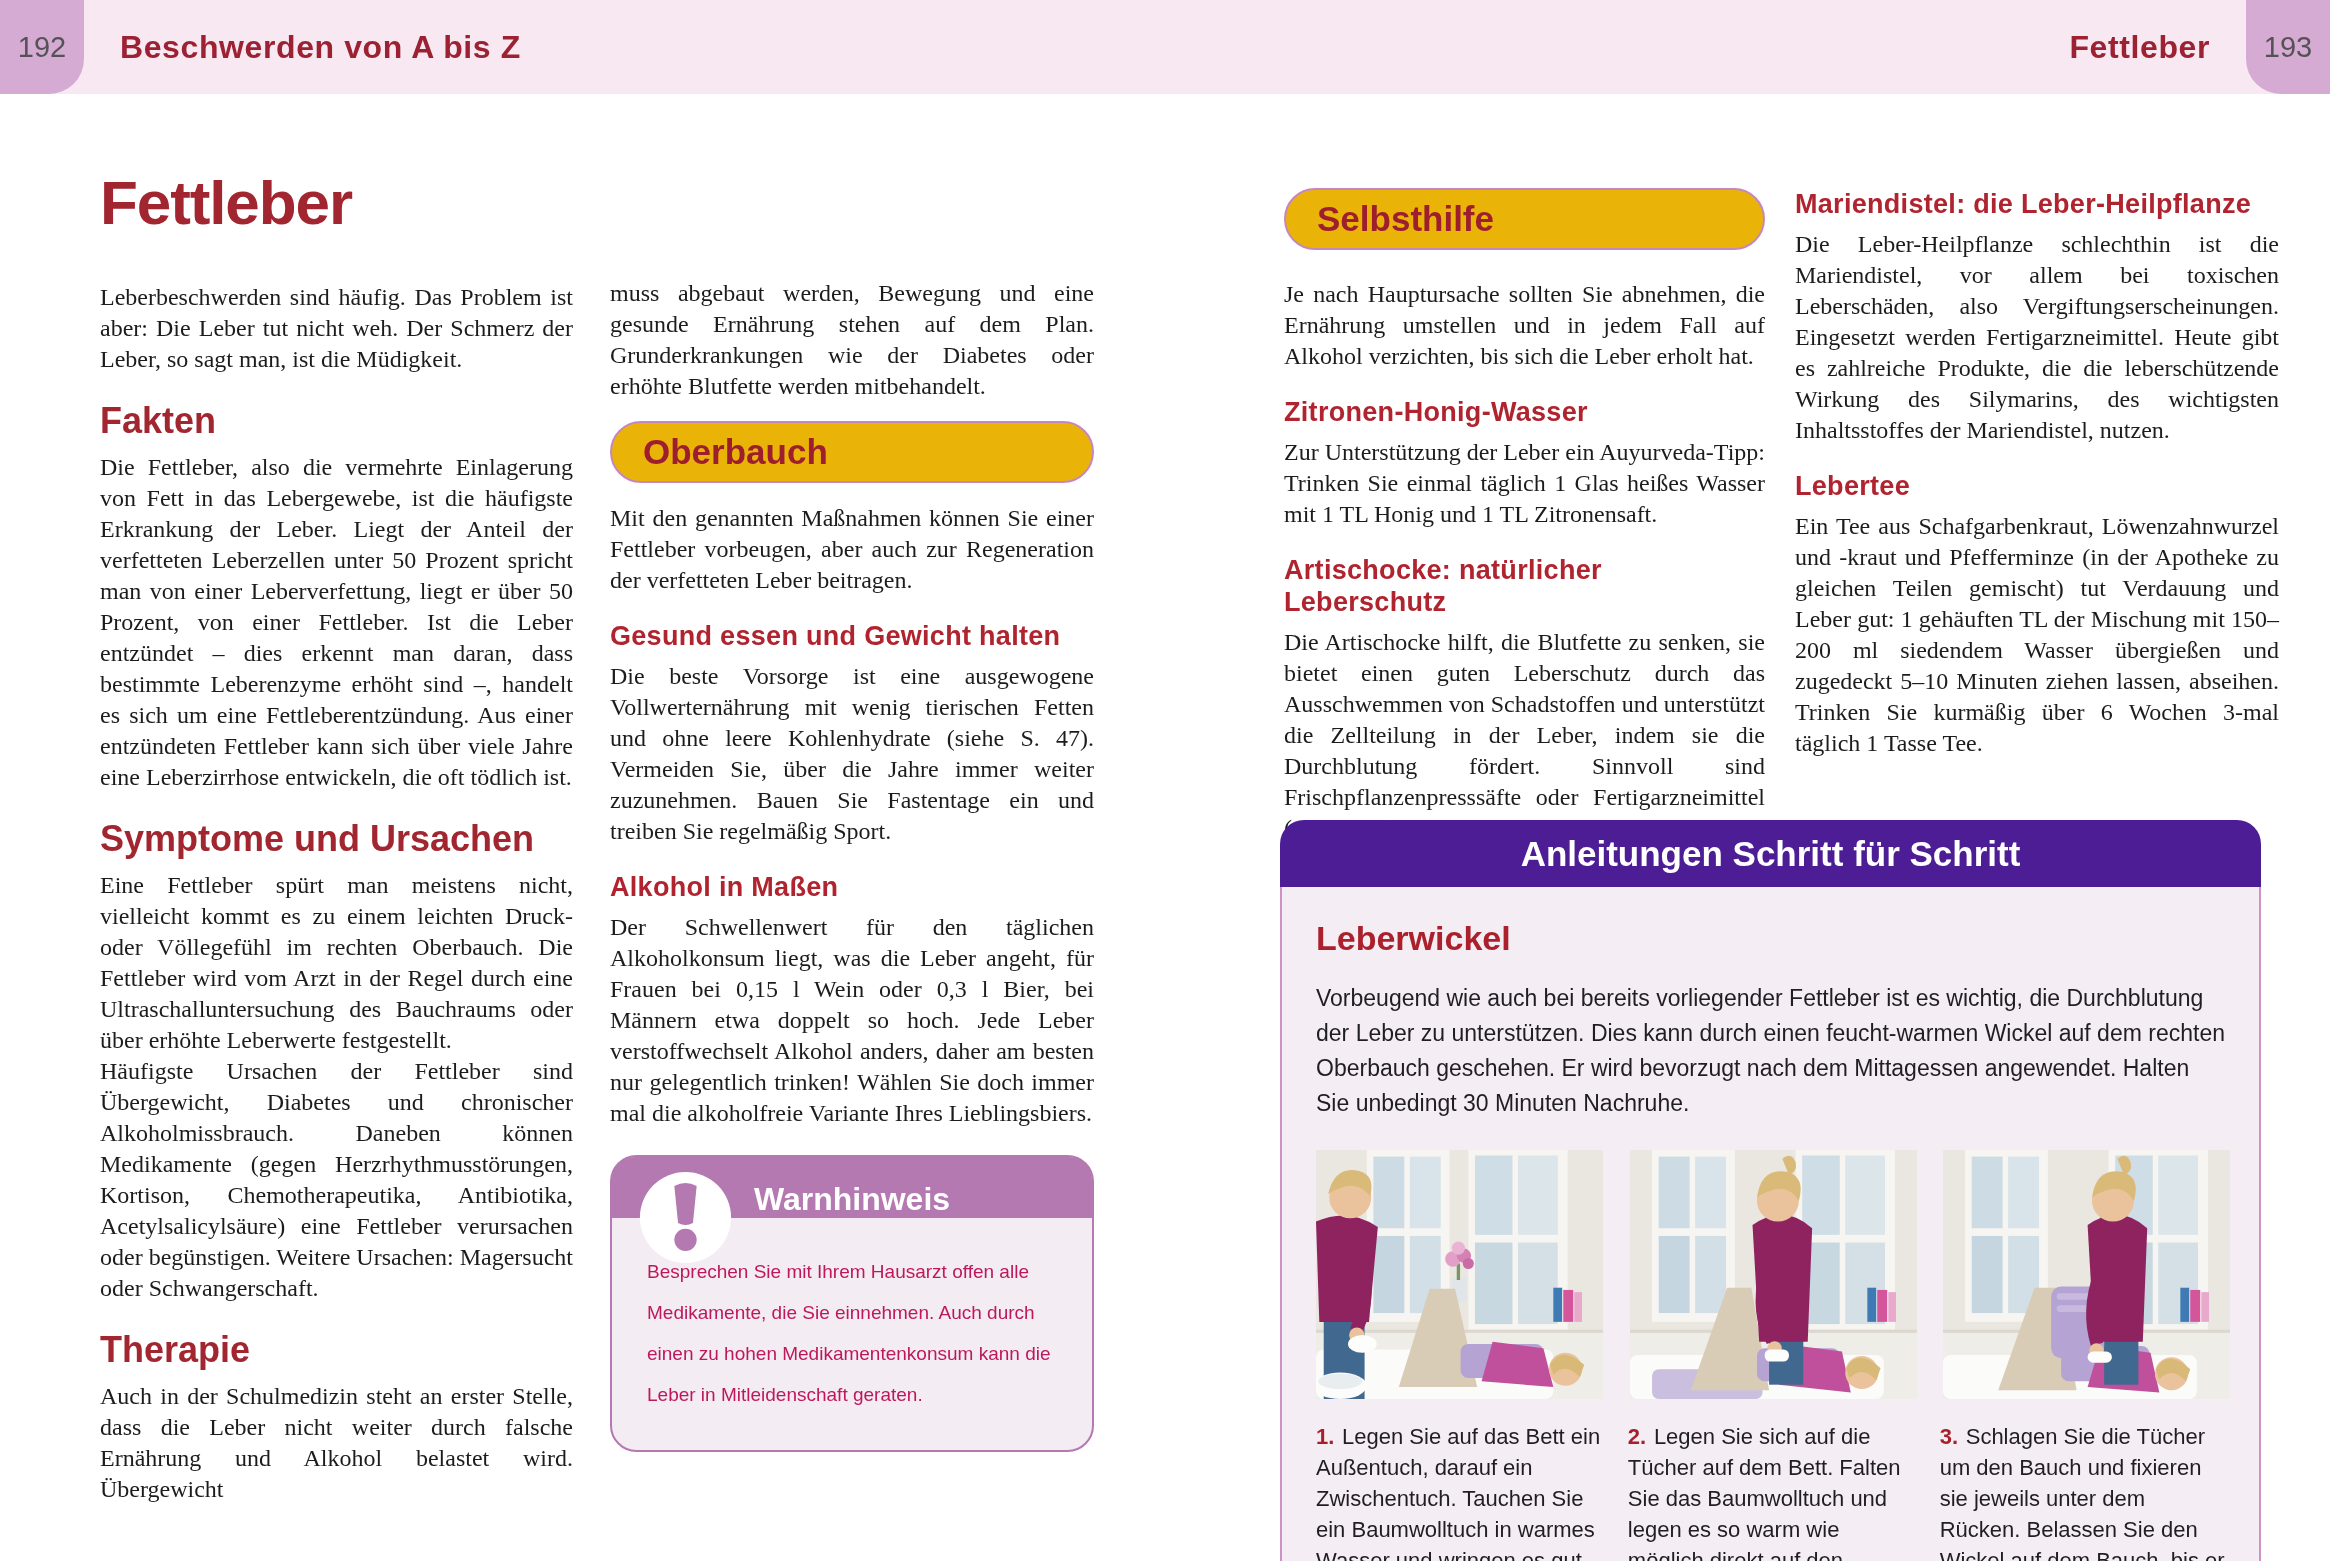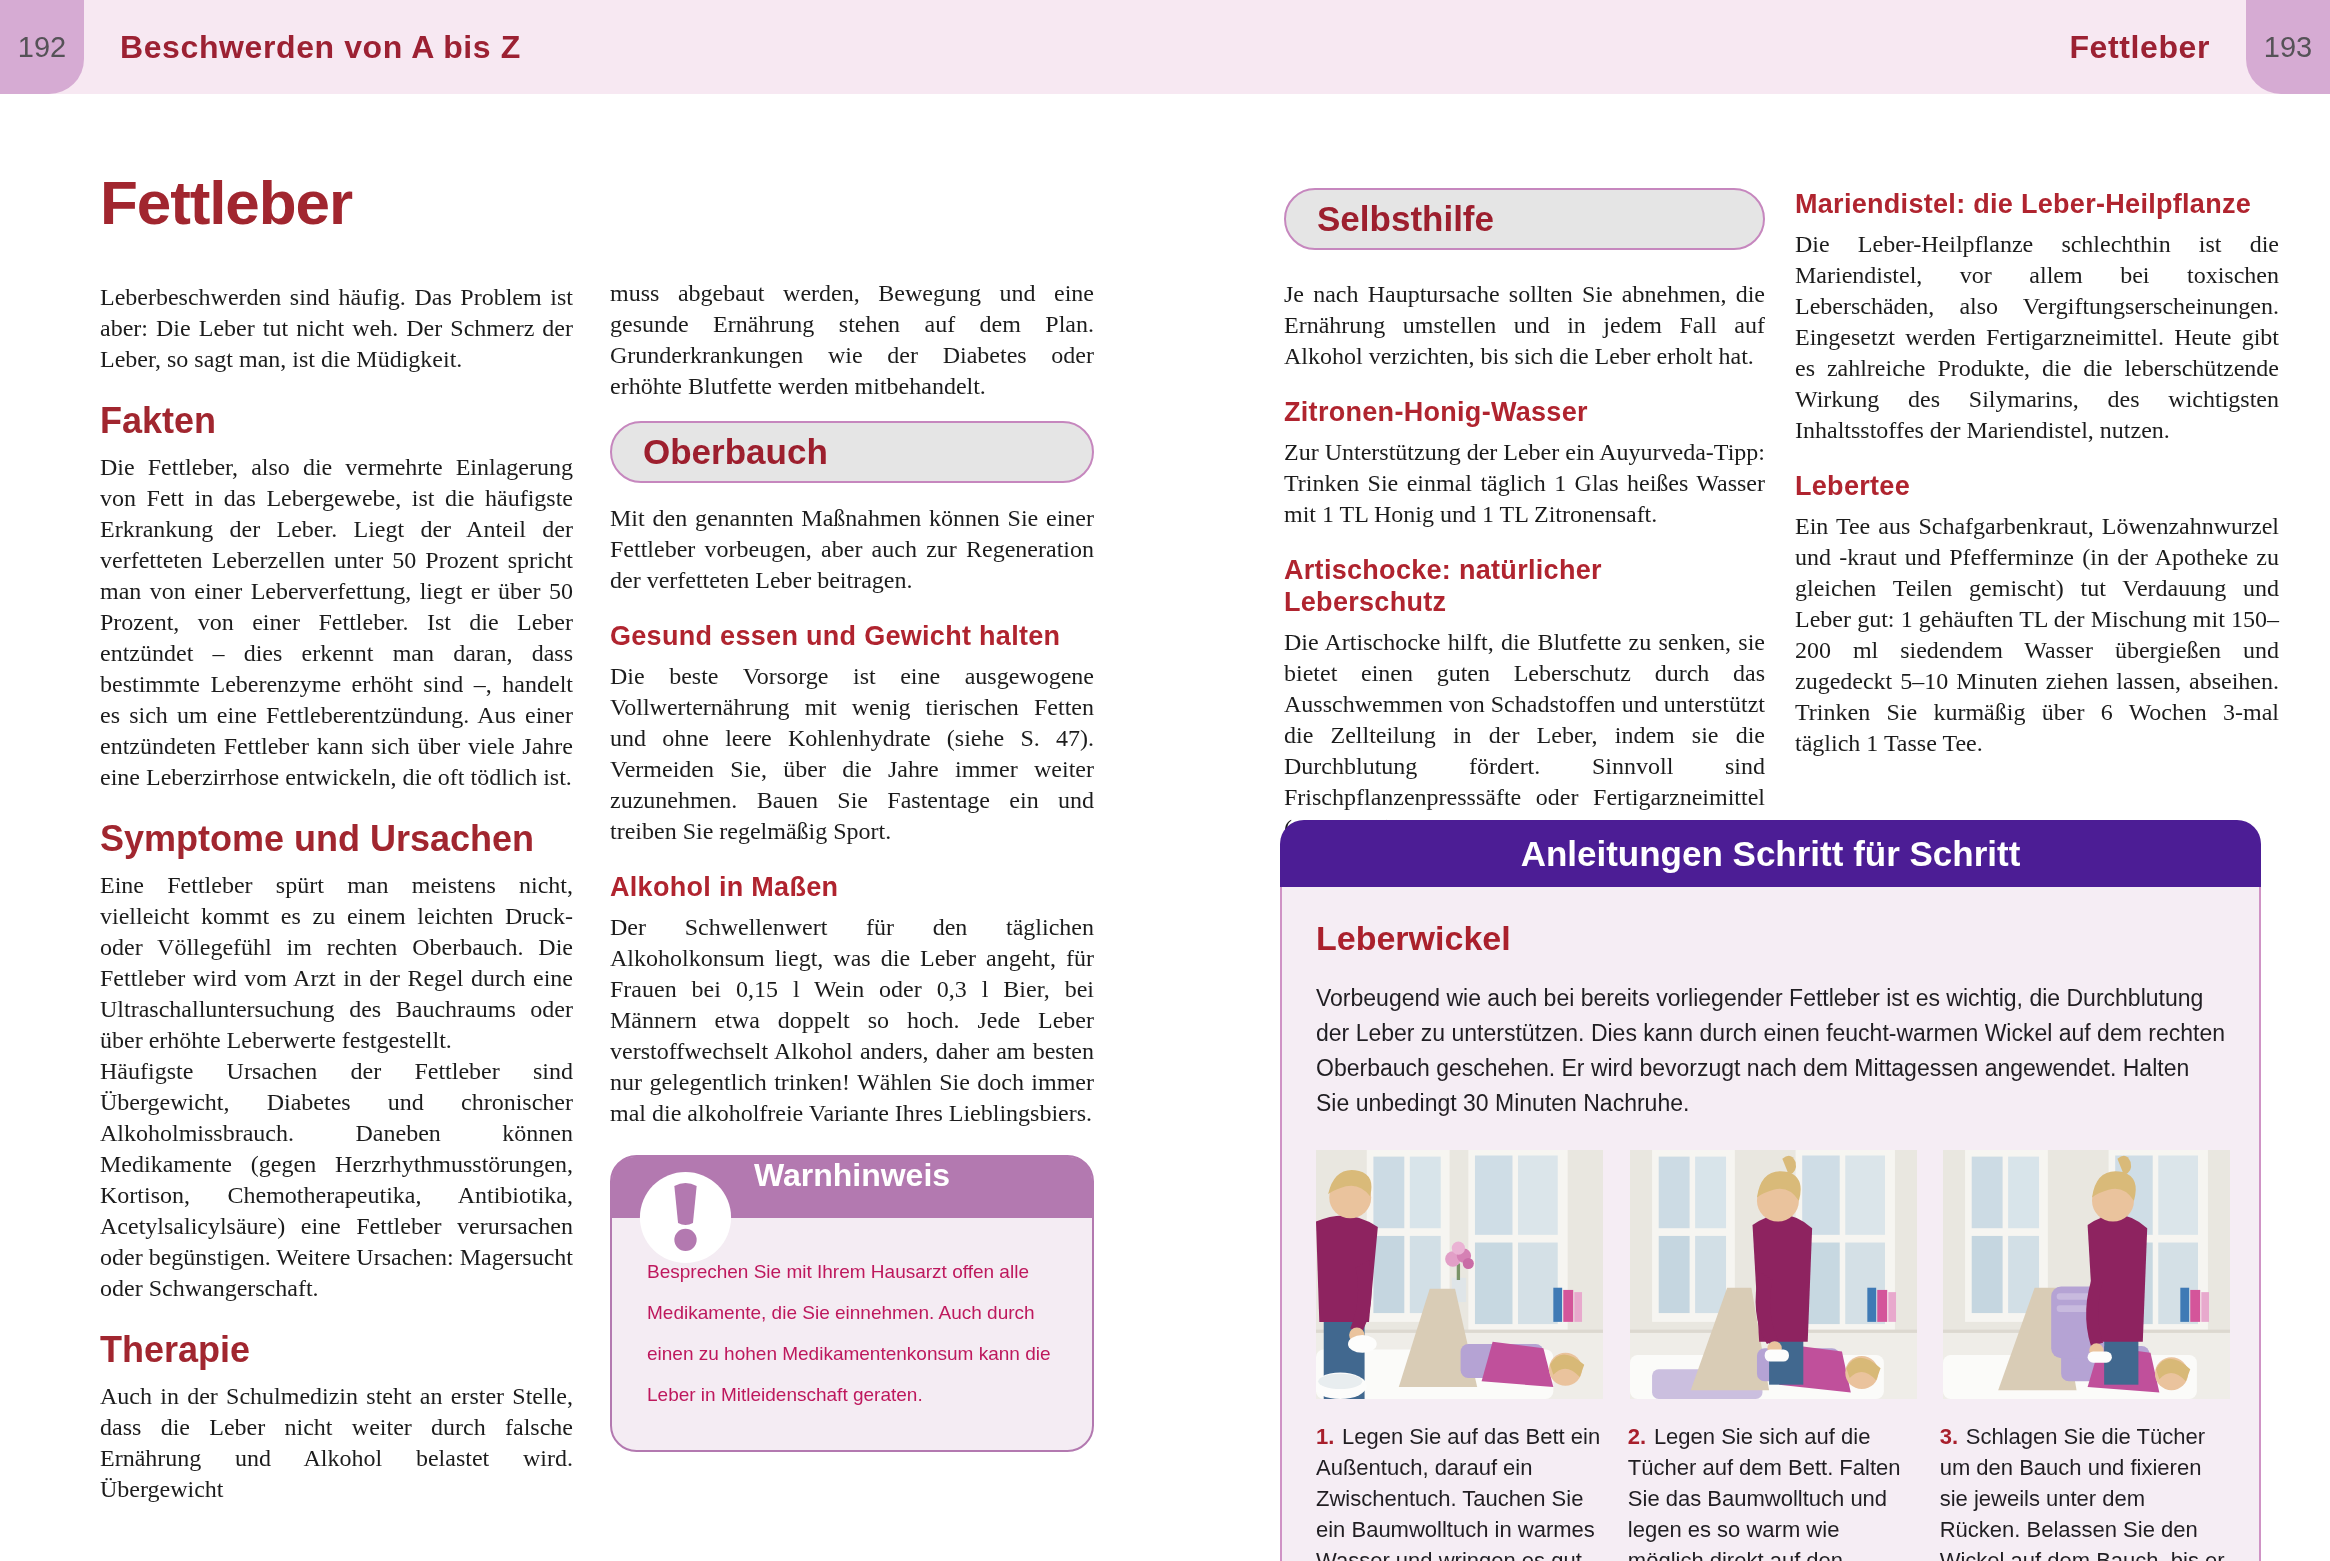--- a/index.html
+++ b/index.html
@@ -29,29 +29,29 @@
     color:#a1262f;letter-spacing:-1.1px;line-height:66px;margin:0 0 46px 0;transform-origin:left;}
   .body{font-size:24px;line-height:31px;text-align:justify;margin:0;color:#1c1c1c;}
   .body + .body{margin-top:0;}
   h2.section{font-family:"Liberation Sans",sans-serif;font-weight:bold;font-size:36px;
     color:#a1262f;margin:25px 0 11px 0;line-height:41px;}
   h3.subhead{font-family:"Liberation Sans",sans-serif;font-weight:bold;font-size:27px;
     color:#b0242f;margin:24px 0 8.8px 0;line-height:32px;letter-spacing:0.3px;}
   h3.subhead.first{margin-top:0;}
   
   .pillbox{box-sizing:border-box;height:62px;border:2.2px solid #c687be;border-radius:32px;
-    background:#e5e5e5;display:flex;align-items:center;padding-left:31px;
+    background:#eab308;display:flex;align-items:center;padding-left:31px;
     font-family:"Liberation Sans",sans-serif;font-weight:bold;font-size:35px;color:#9d1f2e;}
   #col2 .pillbox{margin:19px 0 20px 0;}
   #col3 .pillbox{margin:0 0 29px 0;}
   
   .warnbox{position:relative;margin-top:26.5px;border:2.8px solid #b379b0;border-radius:26.5px;
     background:#f4ecf3;overflow:visible;}
   .warnbox-header{background:#b379b0;height:61px;border-radius:22px 22px 0 0;
-    display:flex;align-items:flex-start;justify-content:center;
+    display:flex;align-items:flex-end;justify-content:center;
     font-family:"Liberation Sans",sans-serif;font-weight:bold;font-size:32px;color:#ffffff;}
   .warn-icon{position:absolute;left:26.5px;top:14.3px;width:93px;height:93px;}
   .warnbox-body{padding:33px 31px 35px 35px;font-family:"Liberation Sans",sans-serif;
     font-size:19px;line-height:41px;color:#be185d;}
   
   .stepbox{position:absolute;left:1280px;top:820px;width:981px;}
   .stepbox-header{background:#4c1d95;height:67px;border-radius:24px 24px 0 0;
     display:flex;align-items:center;justify-content:center;
     font-family:"Liberation Sans",sans-serif;font-weight:bold;font-size:35px;color:#ffffff;}
   .stepbox-body{box-sizing:border-box;background:#f5edf4;border:2.2px solid #cf92c5;border-top:none;

